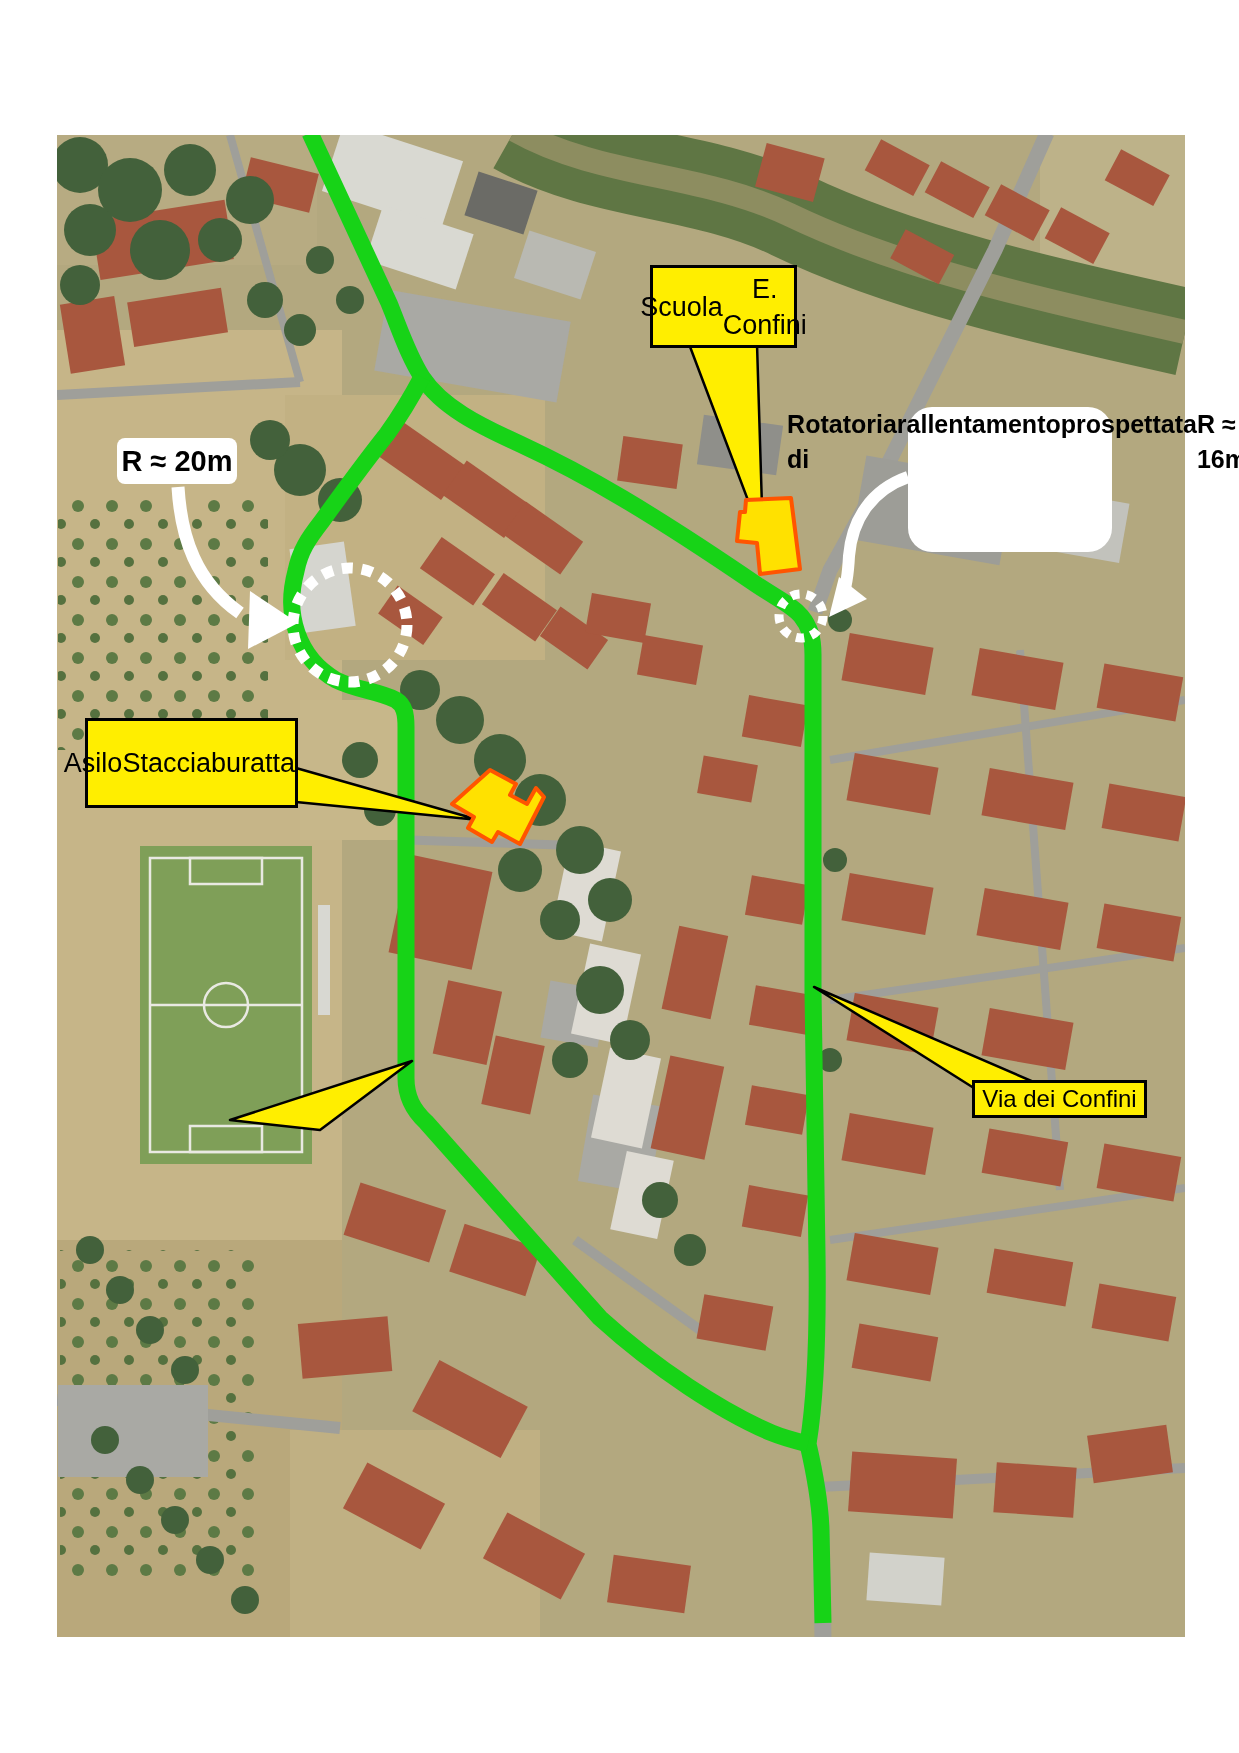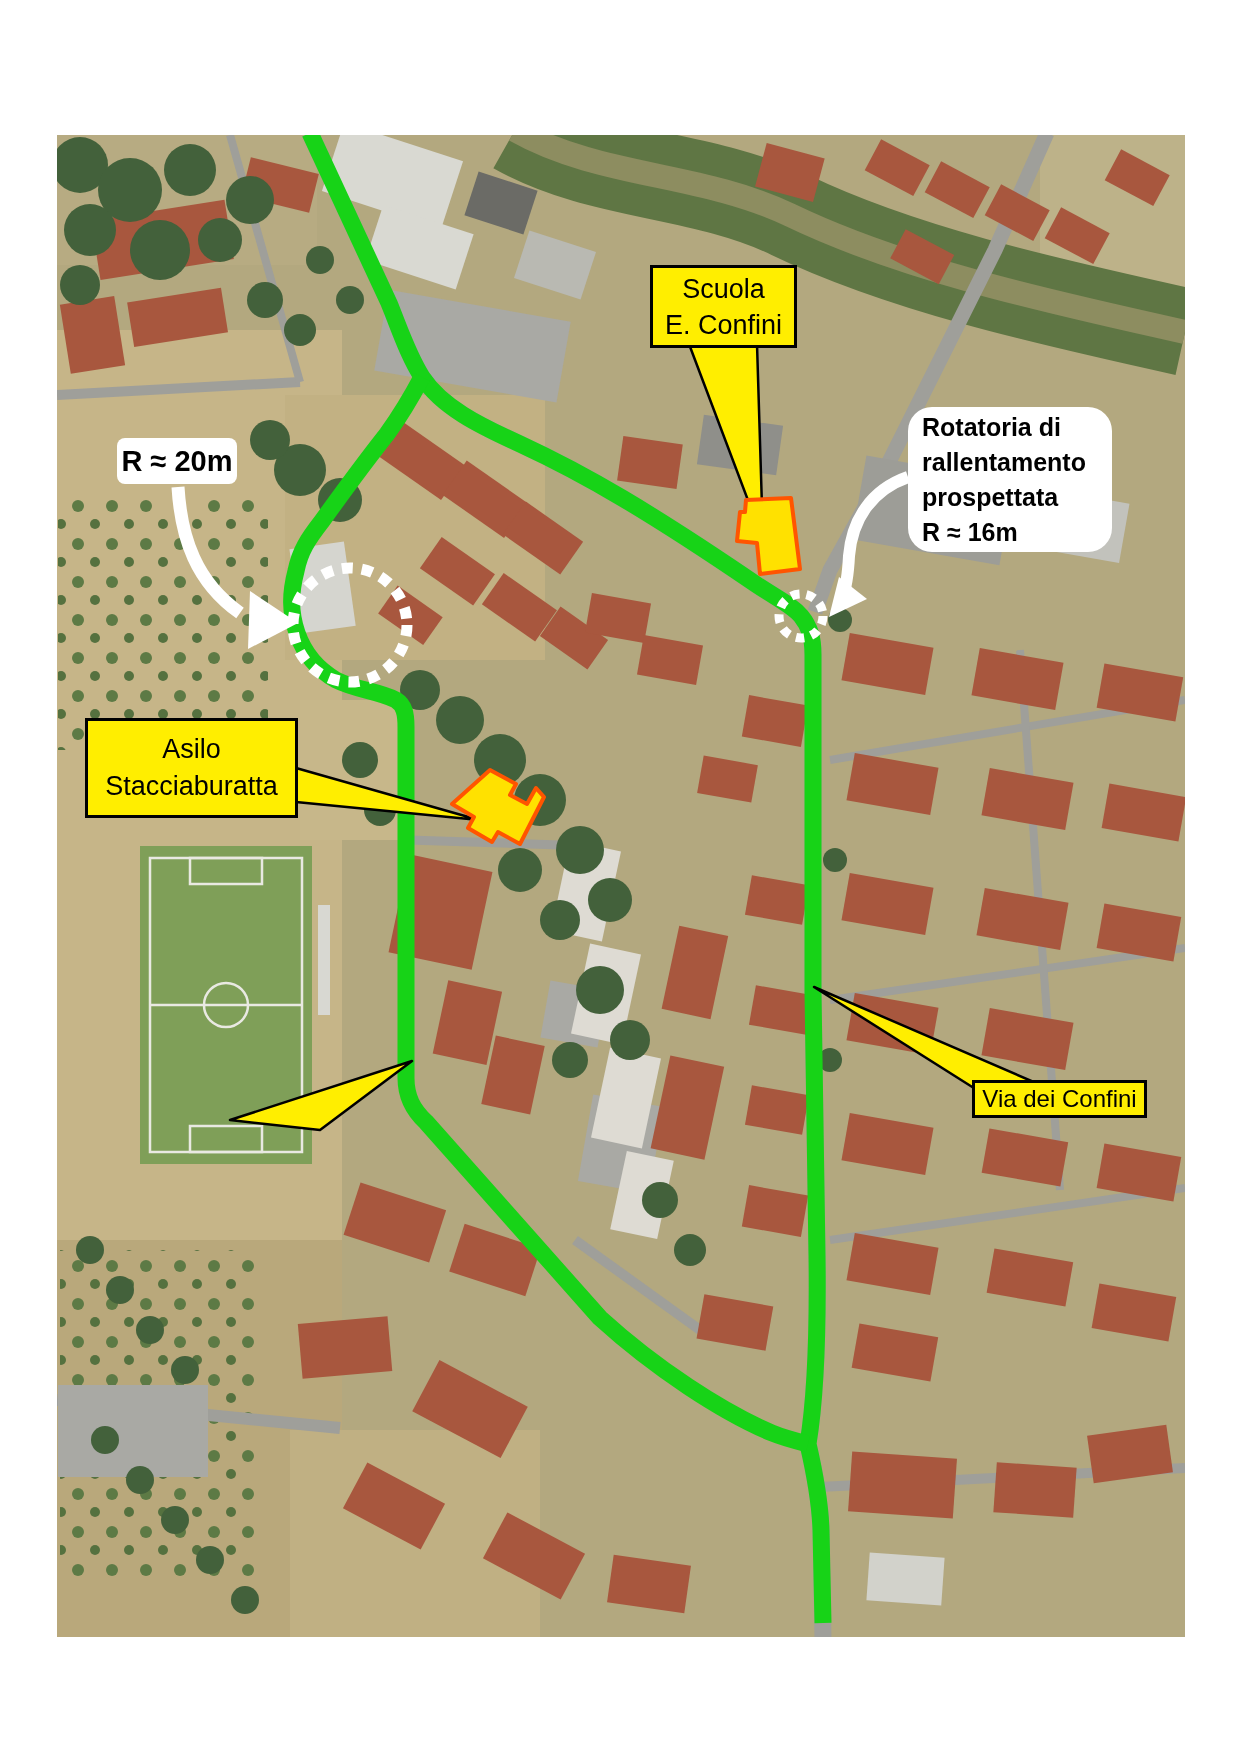--- a/index.html
+++ b/index.html
@@ -1,27 +1,27 @@
 <!DOCTYPE html>
 <html><head>
 <meta charset="utf-8">
 <style>
   html,body{margin:0;padding:0;background:#ffffff;}
   .page{position:relative;width:1239px;height:1753px;background:#ffffff;overflow:hidden;
         font-family:"Liberation Sans",sans-serif;}
   svg.map{position:absolute;left:0;top:0;}
-  .lbl{position:absolute;box-sizing:border-box;display:flex;flex-direction:column;
+  .lbl{position:absolute;box-sizing:border-box;display:flex;flex-direction:row;
        align-items:center;justify-content:center;text-align:center;color:#000;z-index:5;}
   .lbl.yellow{background:#ffee00;border:3px solid #000;}
   .lbl.white{background:#ffffff;border-radius:20px;font-weight:bold;}
   #lbl-scuola{left:650px;top:265px;width:147px;height:83px;font-size:27px;line-height:36px;}
   #lbl-rotatoria{left:908px;top:407px;width:204px;height:145px;font-size:25px;line-height:35px;
                  align-items:flex-start;text-align:left;padding-left:14px;border-radius:24px;}
   #lbl-r20{left:117px;top:438px;width:120px;height:46px;font-size:29px;border-radius:8px;}
-  #lbl-asilo{left:85px;top:718px;width:213px;height:100px;font-size:27px;line-height:37px;}
+  #lbl-asilo{left:85px;top:718px;width:213px;height:90px;font-size:27px;line-height:37px;justify-content:flex-end;}
   #lbl-tabernacolo{left:90px;top:1112px;width:232px;height:40px;font-size:24px;}
   #lbl-confini{left:972px;top:1080px;width:175px;height:38px;font-size:24px;}
 </style>
 </head>
 <body>
 
 <div class="page">
 
 <svg class="map" width="1239" height="1753" viewBox="0 0 1239 1753">
   <defs>

